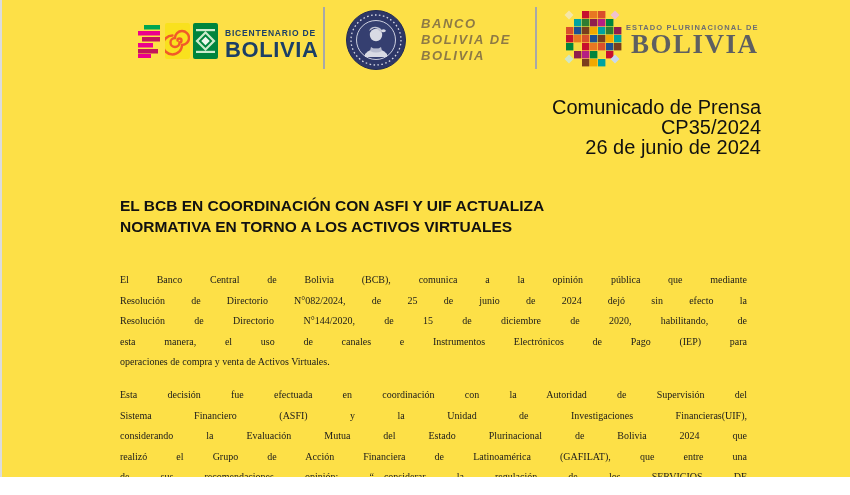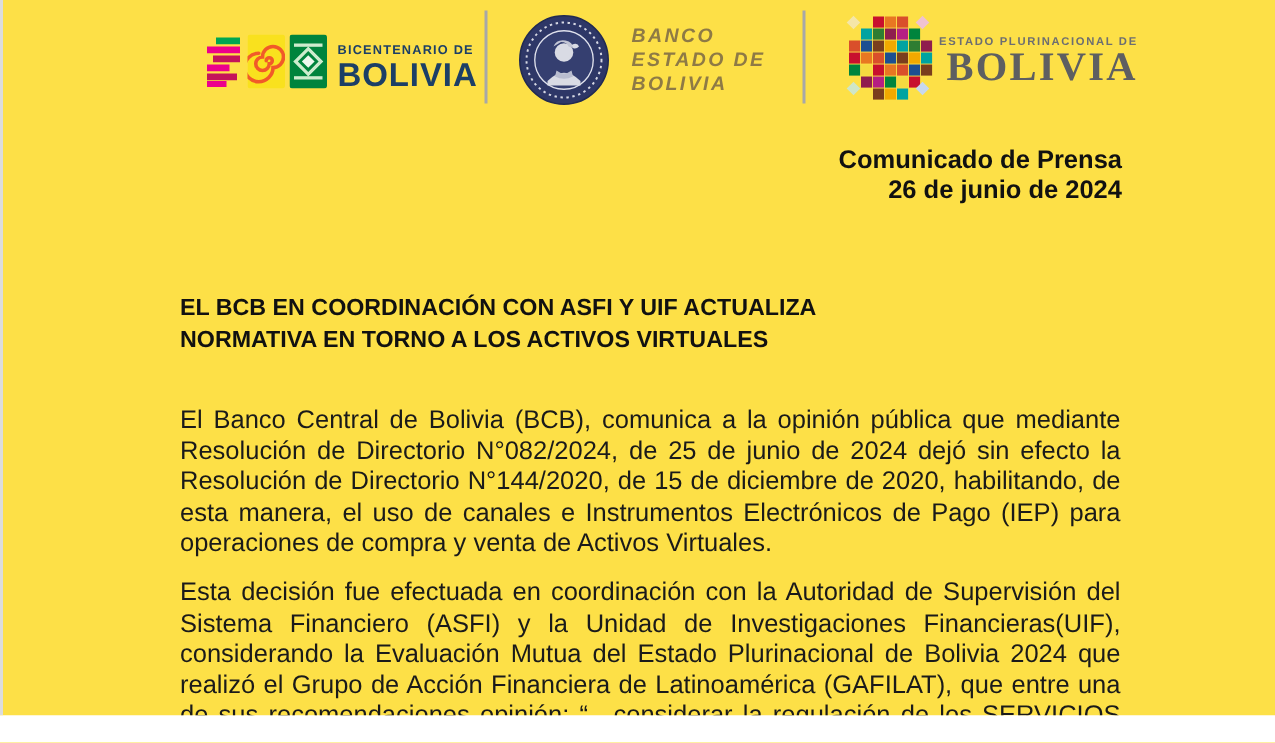--- a/index.html
+++ b/index.html
@@ -52,36 +52,36 @@
     color: #6d6e71; white-space: nowrap;
   }
   .estado .wm-name {
     font-family: "Liberation Serif", "DejaVu Serif", serif;
     font-size: 27px; font-weight: 700; letter-spacing: 1.5px;
     color: #5e5f61; line-height: 25px;
   }
 
   
   .press-block {
-    position: absolute; top: 97px; right: 102px;
-    text-align: right; font-weight: 700; font-size: 17px;
+    position: absolute; top: 97px; right: 89px;
+    text-align: right; font-weight: 400; font-size: 20px;
     line-height: 20px; color: #111111;
   }
 
   
   .doc-title {
     position: absolute; left: 120px; width: 628px; top: 195px;
     text-align: left; font-weight: 700; font-size: 15.5px;
     line-height: 21px; color: #111111;
   }
 
   
   .paragraph {
     position: absolute; left: 120px; width: 627px;
-    font-size: 17px; line-height: 20.5px; color: #1a1a1a;
+    font-size: 10px; line-height: 20.5px; color: #1a1a1a; font-family: Liberation Serif, serif;
   }
   .para-1 { top: 270px; }
   .para-2 { top: 385px; }
   .line-just { text-align: justify; text-align-last: justify; text-justify: inter-word; }
   .line-left { text-align: left; text-align-last: left; }
 </style>
 </head>
 <body>
 
 <div class="page">
@@ -123,21 +123,21 @@
       <circle cx="31" cy="31" r="25" fill="none" stroke="#e9eaf2" stroke-width="1.3" stroke-dasharray="1.6 2.4" opacity="0.9"></circle>
       <circle cx="31" cy="31" r="19.5" fill="#353f70" stroke="#dfe1ec" stroke-width="0.9"></circle>
       <circle cx="31" cy="26" r="6.2" fill="#d9dbe4"></circle>
       <path d="M24,22 q2,-5 8,-4 q5,1 5,5 l-3,-1 q-1,-3 -5,-3 z" fill="#c2c5d4"></path>
       <path d="M36,21 q4,-2 5,1 q-2,2 -4,1 z" fill="#d9dbe4"></path>
       <path d="M20,45 q11,-11 22,0 l0,3 l-22,0 z" fill="#d9dbe4"></path>
       <path d="M26,38 q5,4 10,0 l1,4 q-6,3 -12,0 z" fill="#b9bdcf"></path>
     </svg>
     <div class="bcb-text">
       <div class="bcb-line">BANCO</div>
-      <div class="bcb-line">ESTADO DE</div>
+      <div class="bcb-line">BOLIVIA DE</div>
       <div class="bcb-line">BOLIVIA</div>
     </div>
   </div>
 
   <div class="logo-divider divider-2"></div>
 
   <div class="estado">
     <svg id="chakana" width="64" height="62" viewBox="0 0 64 62">
         <rect x="20" y="3" width="7.4" height="7.4" fill="#c8102e"></rect>
         <rect x="28" y="3" width="7.4" height="7.4" fill="#e87722"></rect>
@@ -182,20 +182,21 @@
         <rect x="49.8" y="47.8" width="6.4" height="6.4" fill="#c8d8ef" transform="rotate(45 53 51)"></rect>
       </svg>
     <div class="wordmark">
       <div class="wm-top">ESTADO PLURINACIONAL DE</div>
       <div class="wm-name">BOLIVIA</div>
     </div>
   </div>
 
   <div class="press-block">
     <div>Comunicado de Prensa</div>
+    <div>CP35/2024</div>
     <div>26 de junio de 2024</div>
   </div>
 
   <div class="doc-title">
       <div>EL BCB EN COORDINACIÓN CON ASFI Y UIF ACTUALIZA</div>
       <div>NORMATIVA EN TORNO A LOS ACTIVOS VIRTUALES</div>
     </div>
 
   <div class="paragraph para-1">
       <div class="line-just">El Banco Central de Bolivia (BCB), comunica a la opinión pública que mediante</div>

